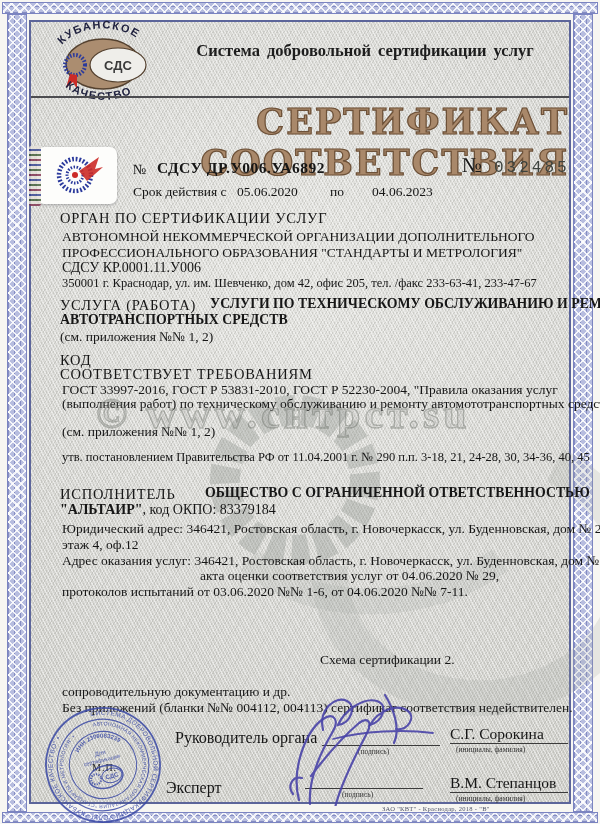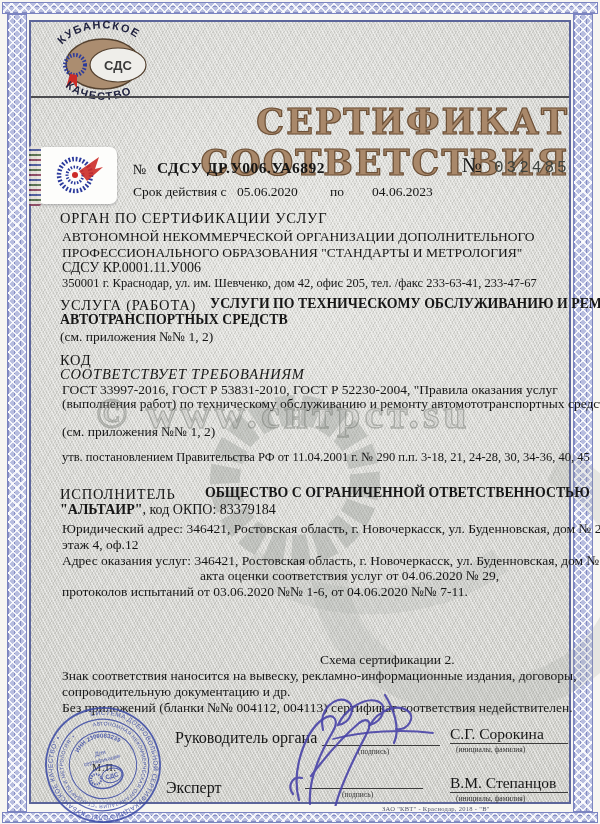--- a/index.html
+++ b/index.html
@@ -122,20 +122,21 @@
     <path d="M24 56 L20 70 L27 64 L31 71 L31 57 Z" fill="#cc2b27"></path>
     <text font-size="11" font-weight="bold" fill="#20223f" letter-spacing="1.5" font-family="Liberation Sans, sans-serif">
       <textPath href="#arcTop" startOffset="8%">КУБАНСКОЕ</textPath>
     </text>
     <text font-size="11" font-weight="bold" fill="#20223f" letter-spacing="1.5" font-family="Liberation Sans, sans-serif">
       <textPath href="#arcBot" startOffset="12%">КАЧЕСТВО</textPath>
     </text>
   </svg>
 
   <div class="sys-title">
+    <div>Система добровольной сертификации услуг</div>
   </div>
 
   <div class="rule"></div>
 
   <div class="big-title">СЕРТИФИКАТ СООТВЕТСТВИЯ</div>
 
   <div class="chain"></div>
   <div class="sticker">
     <svg width="80" height="57" viewBox="0 0 80 57">
       <circle cx="38" cy="28" r="16" fill="none" stroke="#2b3a9c" stroke-width="4.5" stroke-dasharray="1.8 1.8"></circle>
@@ -161,42 +162,41 @@
   <span class="t" style="left:62px; top:260px; font-size:14px;">СДСУ КР.0001.11.У006</span>
   <span class="t s12" style="left:62px; top:276px;">350001 г. Краснодар, ул. им. Шевченко, дом 42, офис 205, тел. /факс 233-63-41, 233-47-67</span>
 
   <span class="t lbl" style="left:60px; top:297px;">УСЛУГА (РАБОТА)</span>
   <span class="t b" style="left:210px; top:296px; font-size:13.8px;">УСЛУГИ ПО ТЕХНИЧЕСКОМУ ОБСЛУЖИВАНИЮ И РЕМОНТУ</span>
   <span class="t b" style="left:60px; top:312px; font-size:13.8px;">АВТОТРАНСПОРТНЫХ СРЕДСТВ</span>
   <span class="t s13" style="left:60px; top:329px;">(см. приложения №№ 1, 2)</span>
 
   <span class="t lbl" style="left:60px; top:352px;">КОД</span>
 
-  <span class="t lbl" style="left:60px; top:366px;font-style:italic;">СООТВЕТСТВУЕТ ТРЕБОВАНИЯМ</span>
+  <span class="t lbl" style="left:60px; top:366px;">СООТВЕТСТВУЕТ ТРЕБОВАНИЯМ</span>
   <span class="t s13" style="left:62px; top:382px;">ГОСТ 33997-2016, ГОСТ Р 53831-2010, ГОСТ Р 52230-2004, "Правила оказания услуг</span>
   <span class="t s13" style="left:62px; top:396px;">(выполнения работ) по техническому обслуживанию и ремонту автомототранспортных  средств",</span>
   <span class="t s12" style="left:62px; top:410px;margin-top:40px;">утв. постановлением Правительства РФ от 11.04.2001 г. № 290 п.п. 3-18, 21, 24-28, 30, 34-36, 40, 45</span>
   <span class="t s13" style="left:62px; top:424px;">(см. приложения №№ 1, 2)</span>
 
   <div class="wm-text">© www.снтрст.su</div>
 
   <span class="t lbl" style="left:60px; top:486px;">ИСПОЛНИТЕЛЬ</span>
   <span class="t b" style="left:205px; top:485px; font-size:13.8px;">ОБЩЕСТВО С ОГРАНИЧЕННОЙ ОТВЕТСТВЕННОСТЬЮ</span>
   <span class="t" style="left:60px; top:502px; font-size:14px;">
     <span class="b">"АЛЬТАИР"</span><span>, код ОКПО: 83379184</span>
   </span>
   <span class="t s13" style="left:62px; top:521px;">Юридический адрес: 346421, Ростовская область, г. Новочеркасск, ул. Буденновская, дом № 277,</span>
   <span class="t s13" style="left:62px; top:537px;">этаж 4, оф.12</span>
   <span class="t s13" style="left:62px; top:553px;">Адрес оказания услуг: 346421, Ростовская область, г. Новочеркасск, ул. Буденновская, дом № 277</span>
 
   <span class="t s13" style="left:200px; top:568px;">акта оценки соответствия услуг от 04.06.2020 № 29,</span>
   <span class="t s13" style="left:62px; top:584px;">протоколов испытаний от 03.06.2020 №№ 1-6, от 04.06.2020 №№ 7-11.</span>
 
   <span class="t s13" style="left:320px; top:652px;">Схема сертификации 2.</span>
-  <span class="t s13" style="left:62px; top:668px;">Знак соответствия наносится на вывеску, рекламно-информационные издания, договоры,</span>
   <span class="t s13" style="left:62px; top:684px;">сопроводительную документацию и др.</span>
   <span class="t s13" style="left:62px; top:700px;">Без приложений (бланки №№ 004112, 004113) сертификат соответствия недействителен.</span>
 
   <span class="mp">М.П.</span>
 
   <svg class="stamp" width="122" height="122" viewBox="0 0 120 120" style="transform:rotate(-14deg); opacity:.85;">
     <g fill="none" stroke="#3a49a5">
       <circle cx="60" cy="60" r="56" stroke-width="1.8"></circle>
       <circle cx="60" cy="60" r="45" stroke-width="1.1"></circle>
       <circle cx="60" cy="60" r="33" stroke-width="1"></circle>

